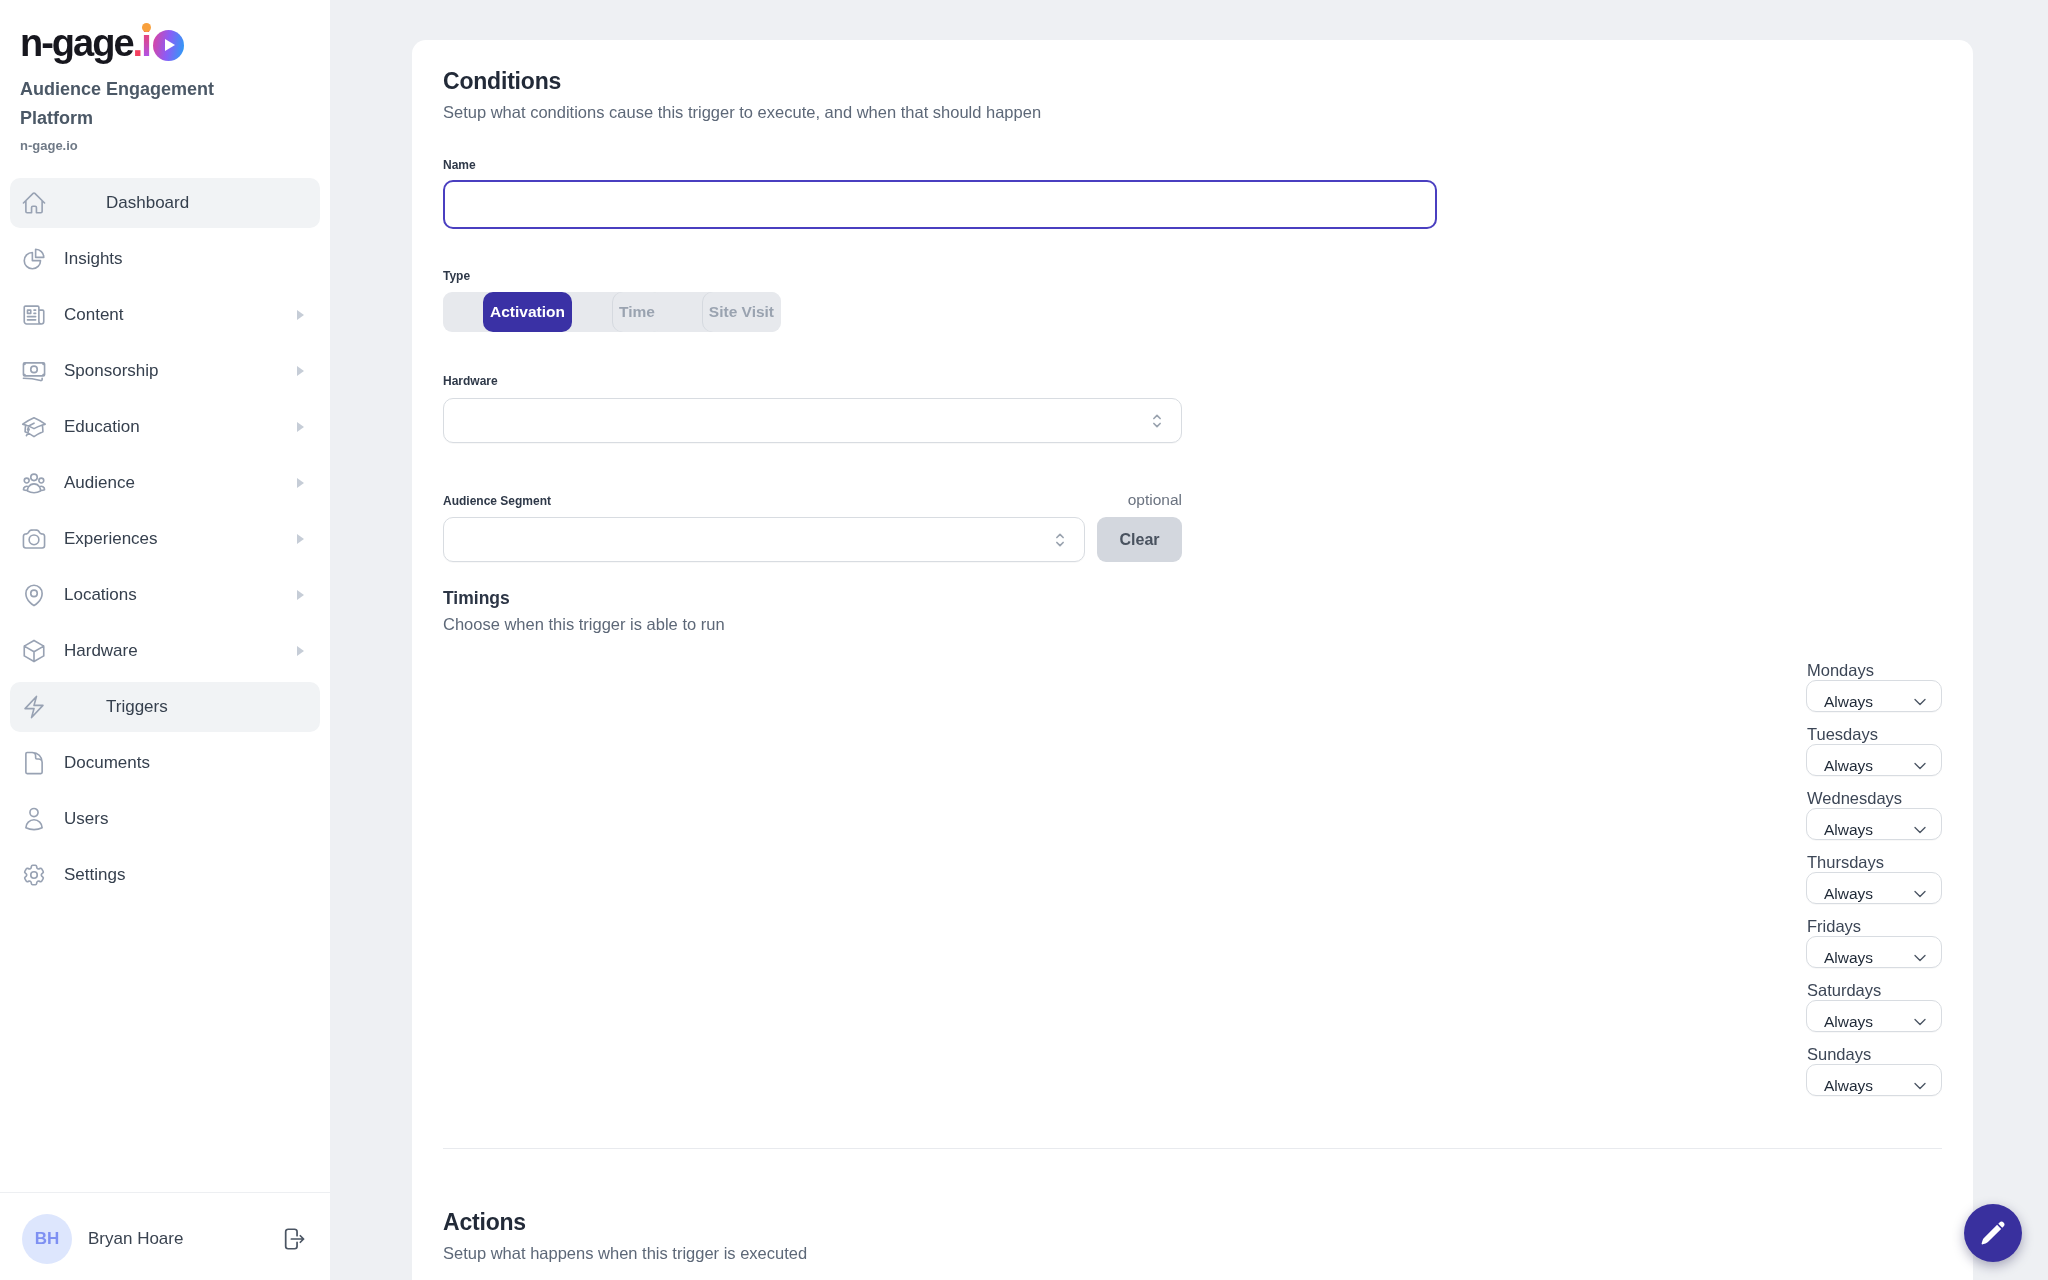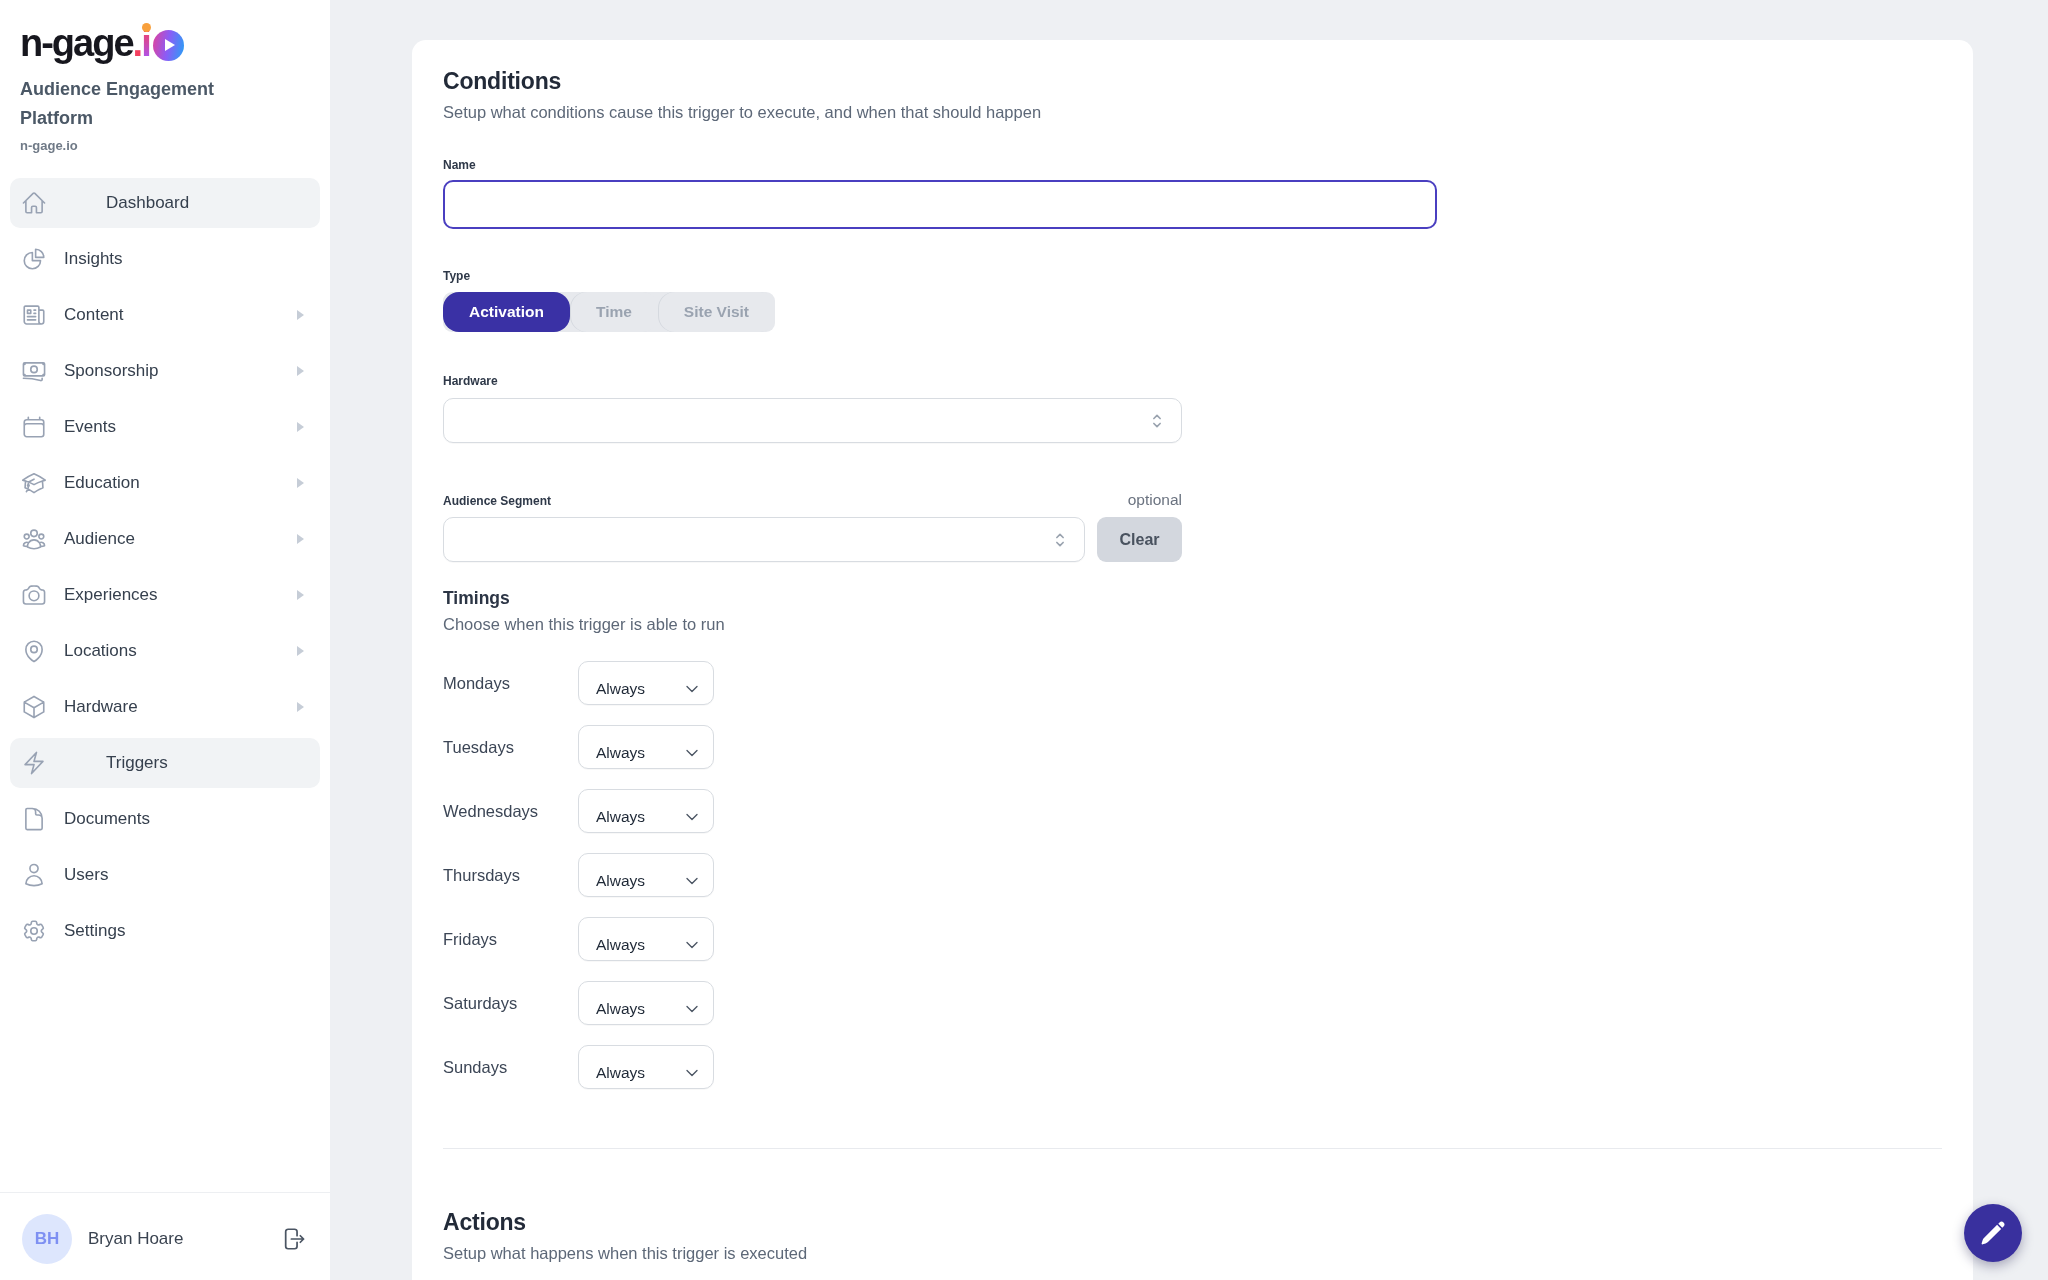--- a/index.html
+++ b/index.html
@@ -95,21 +95,21 @@
     border:2px solid #4a3fc0; border-radius:10px;
     outline:none; font-size:16px; padding:0 15px;
     color:#1f2937; background:#fff;
     font-family:"Liberation Sans", sans-serif;
   }
   .block-type { margin-top:40px; }
   .segmented { margin-top:9px; display:inline-flex; background:#e7e9ed; border-radius:9px; }
   .seg {
     height:40px; display:flex; align-items:center; justify-content:center;
     font-size:15.5px; font-weight:600; color:#9aa3b0;
-    padding:0 26px; cursor:pointer; border-radius:16px; white-space:nowrap;
+    padding:0 7px; cursor:pointer; border-radius:10px; white-space:nowrap;margin-left:40px;
   }
   .seg + .seg { box-shadow:inset 1px 0 0 #d5d9df; }
   .seg.active { background:#3a31a5; color:#ffffff; box-shadow:none; }
 
   .block-hardware { margin-top:42px; }
   .select {
     border:1px solid #d8dce1; border-radius:10px; height:45px;
     display:flex; align-items:center; padding:0 14px;
     background:#fff; cursor:pointer;
     box-shadow:0 1px 1px rgba(16,24,40,0.03);
@@ -126,21 +126,21 @@
   .clear-btn {
     width:85px; height:45px; flex:none;
     background:#d3d7de; border:none; border-radius:9px;
     font-size:16px; font-weight:600; color:#49525f; cursor:pointer;
     font-family:"Liberation Sans", sans-serif;
   }
 
   .block-timings { margin-top:26px; }
   .timings-title { font-size:17.5px; font-weight:700; color:#2c3545; }
   .timing-list { margin-top:27px; }
-  .timing-row { display:flex; align-items:center; margin-bottom:20px; height:44px; }
+  .timing-row { display:flex; align-items:flex-end; margin-bottom:20px; height:44px;flex-direction:column; }
   .timing-day { width:135px; font-size:16.5px; color:#3c4656; }
   .timing-select {
     width:136px; height:44px;
     border:1px solid #d8dce1; border-radius:10px;
     display:flex; align-items:center; padding:12px 13px 0 17px;
     font-size:15.5px; color:#1f2937; font-weight:500; cursor:pointer;
     background:#fff; box-shadow:0 1px 1px rgba(16,24,40,0.03);
   }
   .timing-select .chev { margin-left:auto; width:16px; height:16px; color:#4b5563; display:flex; }
   .timing-select .chev svg { width:16px; height:16px; }
@@ -204,29 +204,20 @@
     <span class="nav-label">Content</span>
     <span class="nav-chevron"></span>
   </div>
       <div class="nav-item">
     <span class="nav-icon">
           <svg viewBox="0 0 24 24" fill="none" stroke="currentColor" stroke-width="1.5" stroke-linecap="round" stroke-linejoin="round">
             <path d="M2.25 18.75a60 60 0 0 1 15.797 2.1c.727.2 1.453-.34 1.453-1.095V18.75M3.75 4.5v.75A.75.75 0 0 1 3 6h-.75m0 0v-.375C2.25 5 2.754 4.5 3.375 4.5H20.25M2.25 6v9m18-10.5v.75c0 .414.336.75.75.75h.75m-1.5-1.5h.375c.621 0 1.125.504 1.125 1.125v9.75c0 .621-.504 1.125-1.125 1.125h-.375m1.5-1.5H21a.75.75 0 0 0-.75.75v.75m0 0H3.75m0 0h-.375a1.125 1.125 0 0 1-1.125-1.125V15m1.5 1.5v-.75A.75.75 0 0 0 3 15h-.75M15 10.5a3 3 0 1 1-6 0 3 3 0 0 1 6 0z"></path>
           </svg>
         </span>
     <span class="nav-label">Sponsorship</span>
-    <span class="nav-chevron"></span>
-  </div>
-      <div class="nav-item">
-    <span class="nav-icon">
-          <svg viewBox="0 0 24 24" fill="none" stroke="currentColor" stroke-width="1.5" stroke-linecap="round" stroke-linejoin="round">
-            <path d="M6.75 3v2.25M17.25 3v2.25M3 18.75V7.5a2.25 2.25 0 0 1 2.25-2.25h13.5A2.25 2.25 0 0 1 21 7.5v11.25m-18 0A2.25 2.25 0 0 0 5.25 21h13.5A2.25 2.25 0 0 0 21 18.75m-18 0v-7.5A2.25 2.25 0 0 1 5.25 9h13.5A2.25 2.25 0 0 1 21 11.25v7.5"></path>
-          </svg>
-        </span>
-    <span class="nav-label">Events</span>
     <span class="nav-chevron"></span>
   </div>
       <div class="nav-item">
     <span class="nav-icon">
           <svg viewBox="0 0 24 24" fill="none" stroke="currentColor" stroke-width="1.5" stroke-linecap="round" stroke-linejoin="round">
             <path d="M4.26 10.147a60.4 60.4 0 0 0-.491 6.347A48.6 48.6 0 0 1 12 20.904a48.6 48.6 0 0 1 8.232-4.41 60.4 60.4 0 0 0-.491-6.347m-15.482 0a50.6 50.6 0 0 0-2.658-.813A59.9 59.9 0 0 1 12 3.493a59.9 59.9 0 0 1 10.399 5.84c-.896.248-1.783.52-2.658.814m-15.482 0A50.7 50.7 0 0 1 12 13.489a50.7 50.7 0 0 1 7.74-3.342M6.75 15a.75.75 0 1 0 0-1.5.75.75 0 0 0 0 1.5zm0 0v-3.675A55.4 55.4 0 0 1 12 8.443m-7.007 11.55A5.98 5.98 0 0 0 6.75 15.75v-1.5"></path>
           </svg>
         </span>
     <span class="nav-label">Education</span>
     <span class="nav-chevron"></span>

